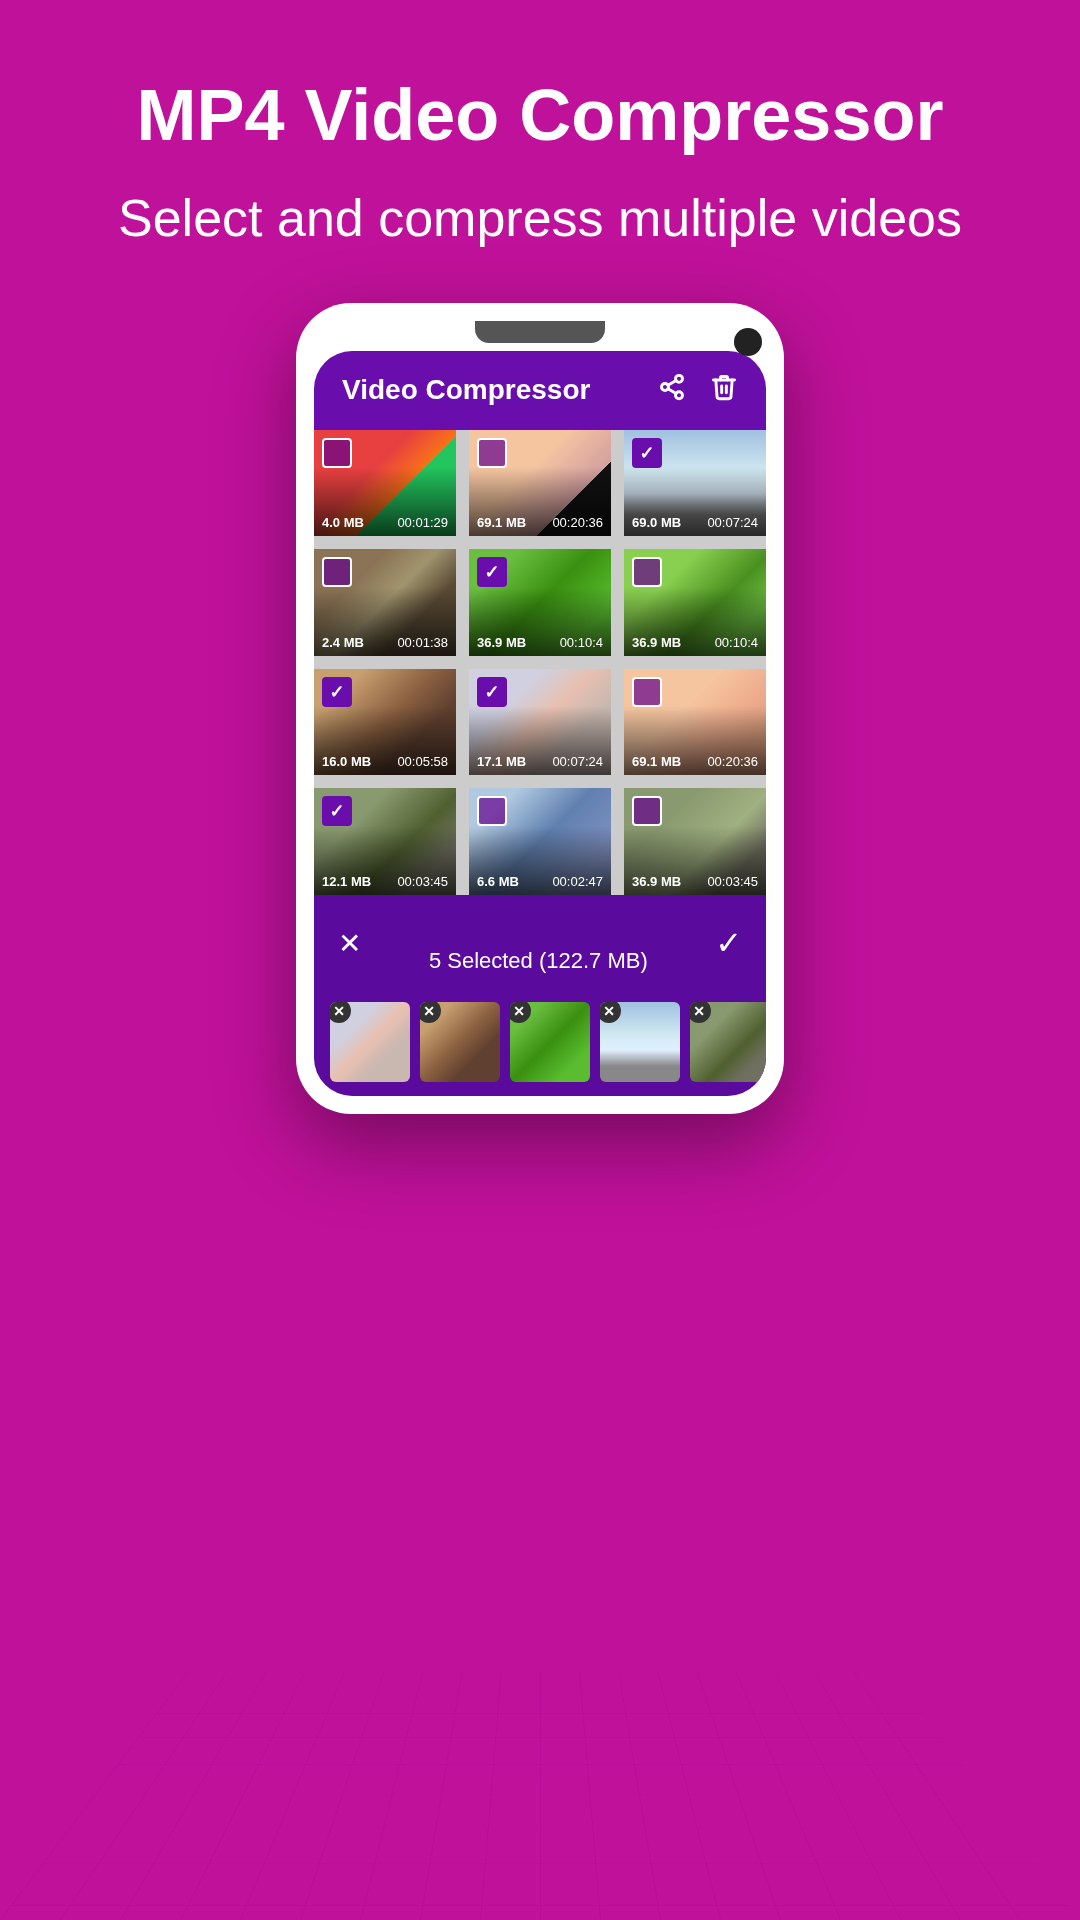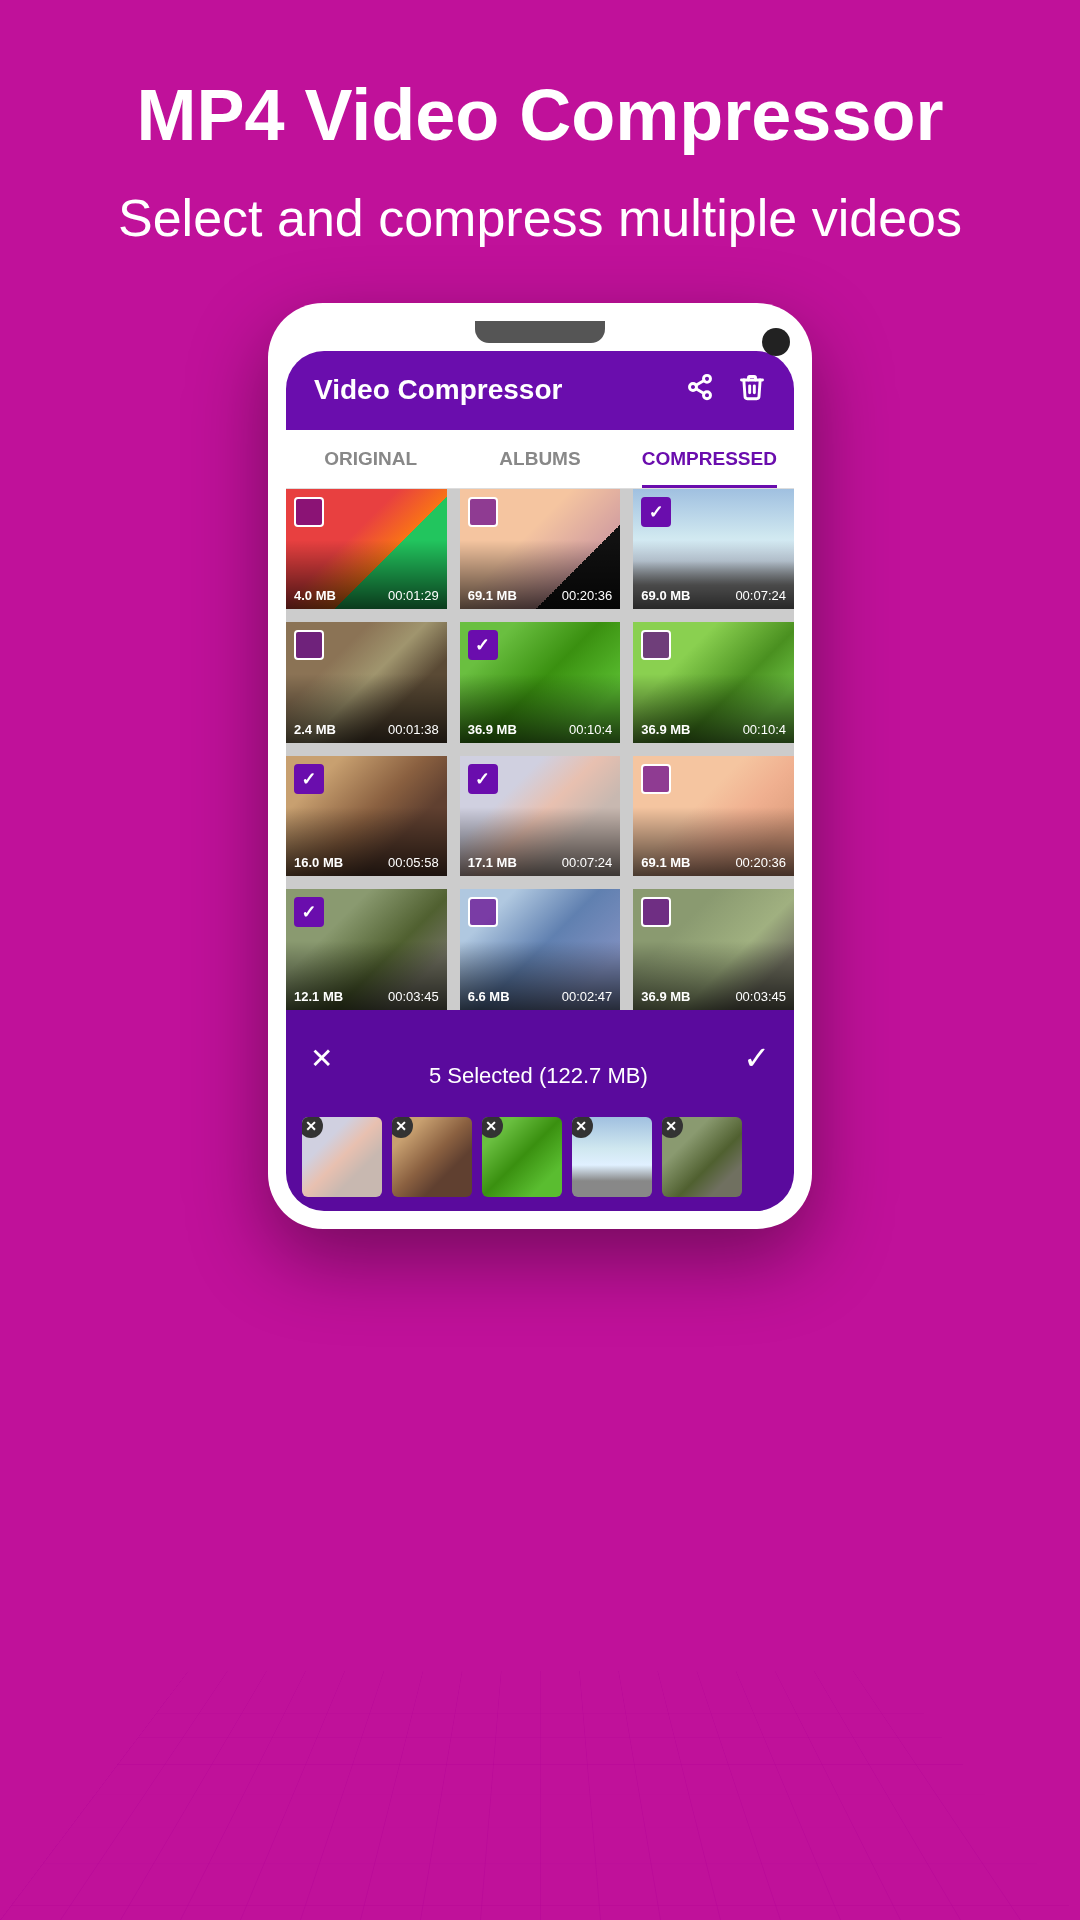--- a/index.html
+++ b/index.html
@@ -52,21 +52,21 @@
     .phone-wrapper {
       display: flex;
       justify-content: center;
       align-items: flex-start;
       padding: 0 60px;
       position: relative;
       z-index: 1;
     }
 
     .phone-frame {
-      width: 544px;
+      width: 488px;
       background: white;
       border-radius: 55px;
       padding: 18px;
       box-shadow: 0 30px 80px rgba(0,0,0,0.4);
       position: relative;
     }
 
     .phone-notch {
       width: 130px;
       height: 22px;
@@ -342,25 +342,20 @@
               <polyline points="3 6 5 6 21 6"></polyline>
                 <path d="M19 6l-1 14a2 2 0 01-2 2H8a2 2 0 01-2-2L5 6"></path>
               <path d="M10 11v6"></path>
                 <path d="M14 11v6"></path>
                 <path d="M9 6V4a1 1 0 011-1h4a1 1 0 011 1v2"></path>
             </svg>
           </div>
         </div>
       </div>
 
-      <div class="tabs-bar">
-        <div class="tab">ORIGINAL</div>
-        <div class="tab">ALBUMS</div>
-        <div class="tab active">COMPRESSED</div>
-      </div>
 
       <div class="video-grid" id="video-grid">
       <div class="video-cell">
             <div class="video-thumb thumb-watermelon"></div>
             <div class="checkbox unchecked"></div>
             <div class="video-info">
               <span class="video-size">4.0 MB</span>
               <span class="video-duration">00:01:29</span>
             </div>
           </div>

